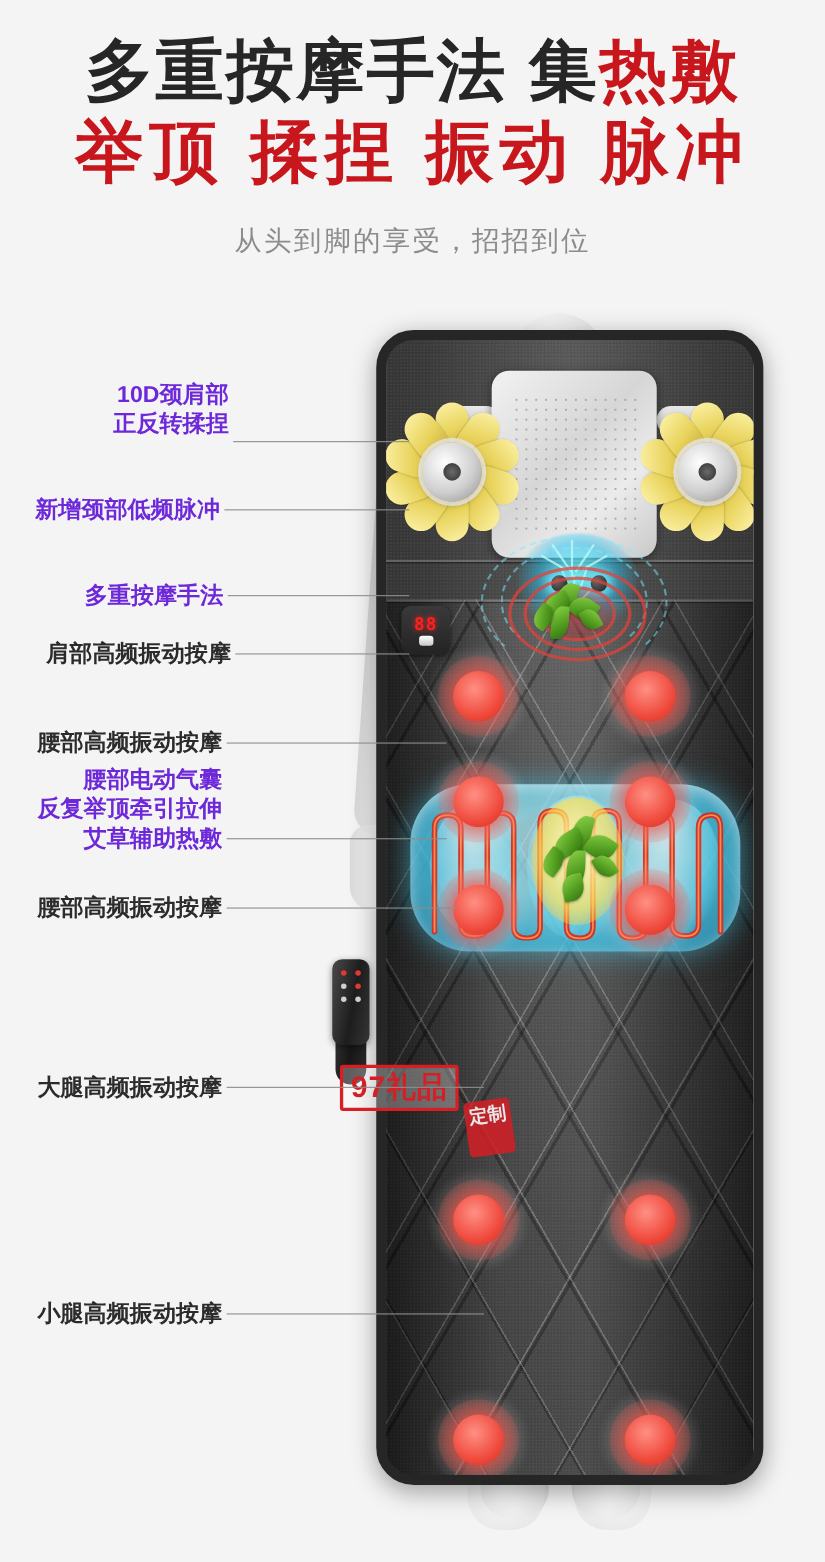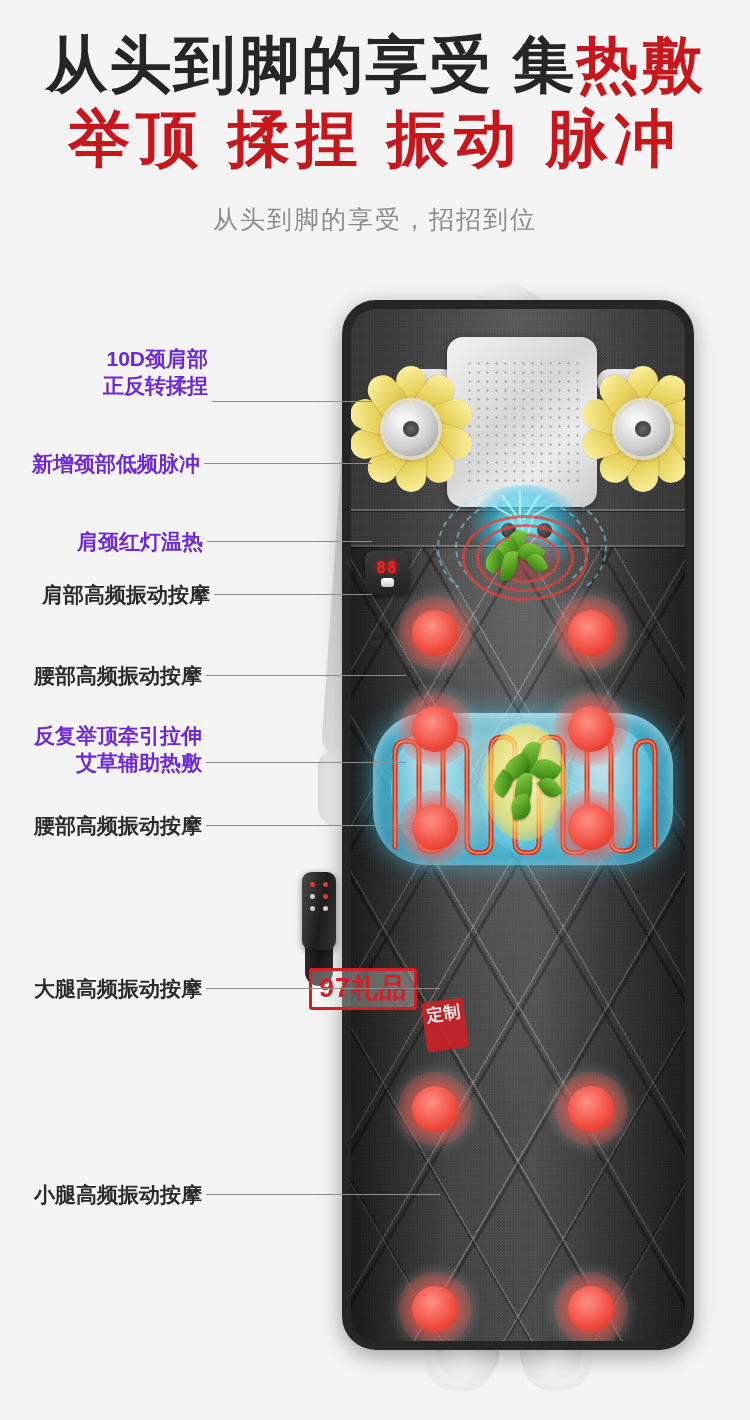--- a/index.html
+++ b/index.html
@@ -213,21 +213,21 @@
   .callout .lbl.red{color:#6d28d9;}
   .callout .lbl.dark{color:#2b2b2b;}
   .leader{position:absolute;height:1px;background:#8d8d8d;}
 </style>
 </head>
 <body>
 
 <div id="page">
 
   <div class="header">
-    <div class="title-line t1"><span>从头到脚的享受 集</span><span class="red">热敷</span></div>
+    <div class="title-line t1"><span>多重按摩手法 集</span><span class="red">热敷</span></div>
     <div class="title-line t2">举顶 揉捏 振动 脉冲</div>
     <div class="subtitle">从头到脚的享受，招招到位</div>
   </div>
 
   <div class="stage">
 
     <div class="body-figure">
       <div class="mannequin m-head"></div>
       <div class="mannequin m-neck"></div>
       <div class="mannequin m-torso"></div>
@@ -443,38 +443,39 @@
   </div>
 
   <div class="callout" style="left:0;top:463px;width:200px">
     <div class="lbl red" style="bottom:-14px">
       <div>新增颈部低频脉冲</div>
     </div>
   </div>
 
   <div class="callout" style="left:0;top:541px;width:203px">
     <div class="lbl red" style="bottom:-14px">
-      <div>肩颈红灯温热</div>
+      <div>多重按摩手法</div>
     </div>
   </div>
 
   <div class="callout" style="left:0;top:594px;width:210px">
     <div class="lbl dark" style="bottom:-14px">
       <div>肩部高频振动按摩</div>
     </div>
   </div>
 
   <div class="callout" style="left:0;top:675px;width:202px">
     <div class="lbl dark" style="bottom:-14px">
       <div>腰部高频振动按摩</div>
     </div>
   </div>
 
   <div class="callout" style="left:0;top:762px;width:202px">
     <div class="lbl red" style="bottom:-14px">
+      <div>腰部电动气囊</div>
       <div>反复举顶牵引拉伸</div>
       <div>艾草辅助热敷</div>
     </div>
   </div>
 
   <div class="callout" style="left:0;top:825px;width:202px">
     <div class="lbl dark" style="bottom:-14px">
       <div>腰部高频振动按摩</div>
     </div>
   </div>

